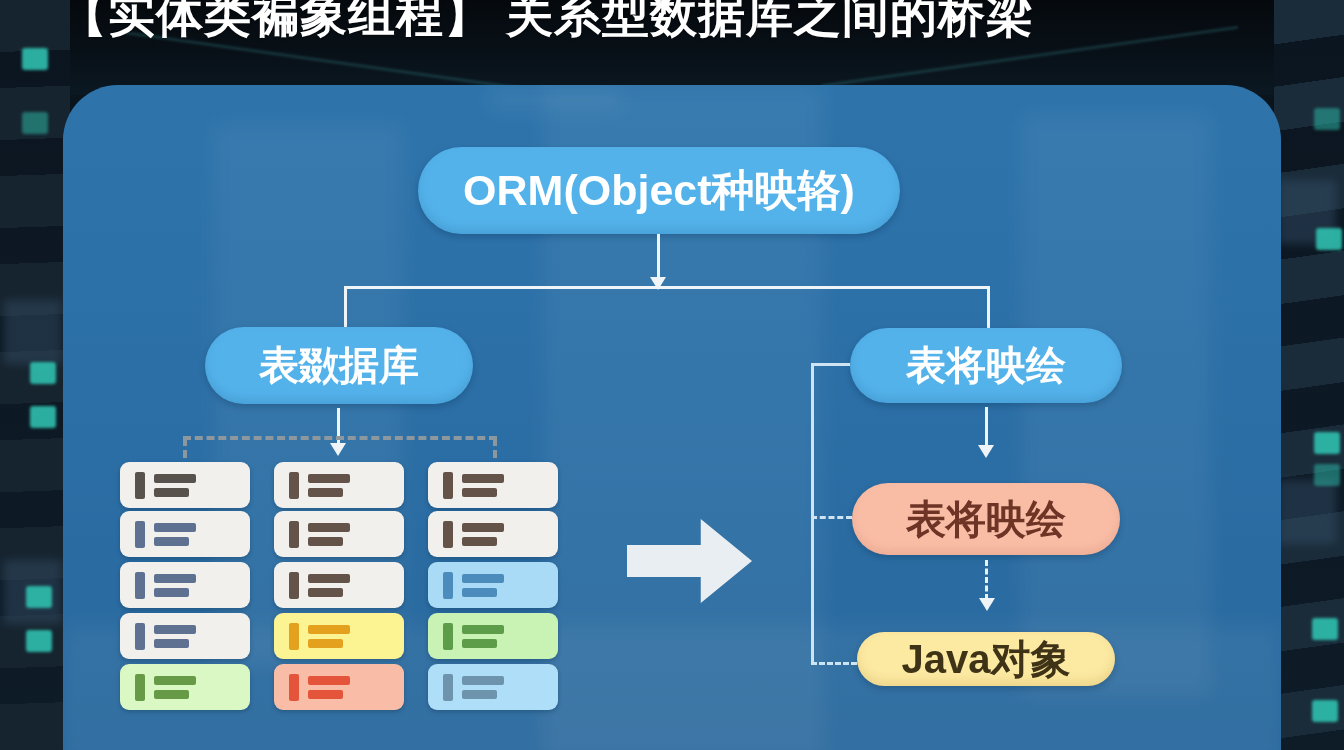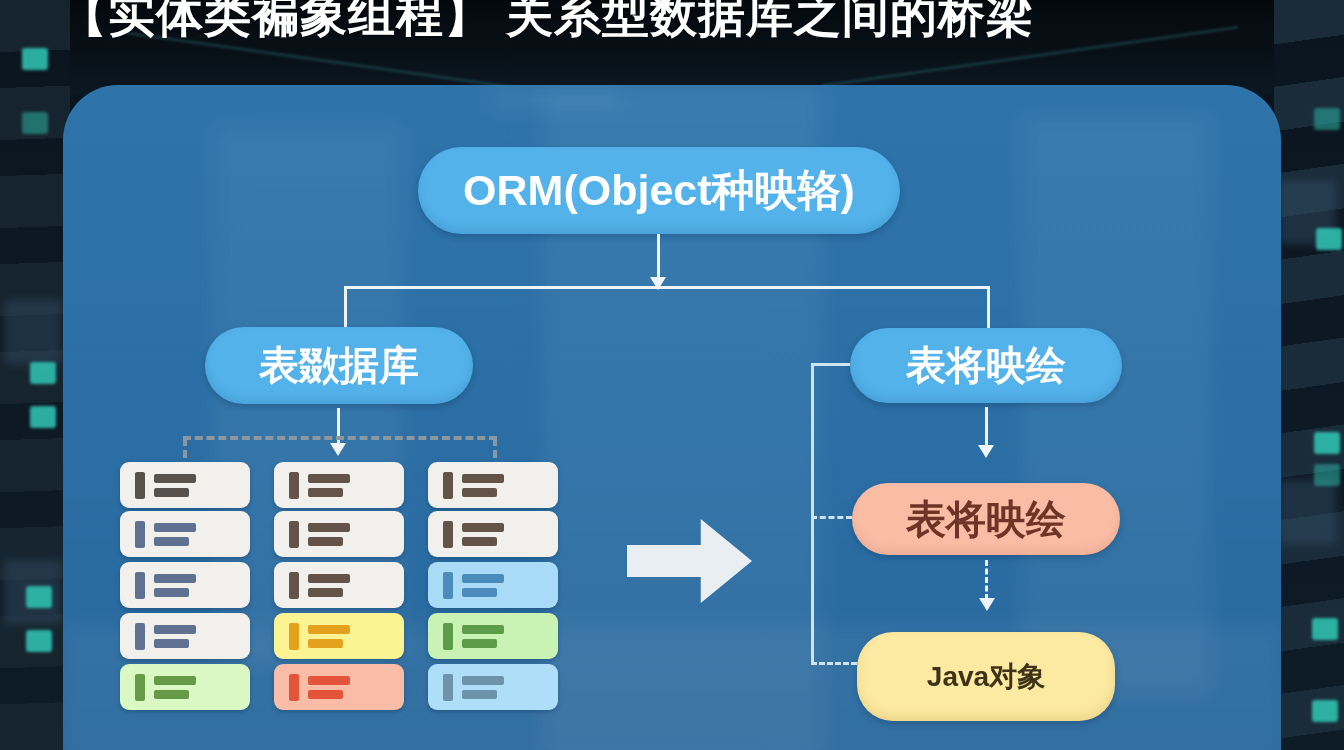--- a/index.html
+++ b/index.html
@@ -66,21 +66,21 @@
     position:absolute;display:flex;align-items:center;justify-content:center;
     font-weight:700;white-space:nowrap;
     box-shadow:0 3px 6px rgba(8,40,70,.25), inset 0 -5px 10px rgba(20,90,140,.18);
   }
   .pill.blue{background:#54b2ea;color:#ffffff;}
   .node-orm{left:418px;top:147px;width:482px;height:87px;border-radius:44px;font-size:43px;}
   .node-left{left:205px;top:327px;width:268px;height:77px;border-radius:39px;font-size:40px;}
   .node-rmap{left:850px;top:328px;width:272px;height:75px;border-radius:38px;font-size:40px;}
   .node-db{left:852px;top:483px;width:268px;height:72px;border-radius:36px;font-size:40px;
     background:#f9bda6;color:#6e3526;box-shadow:0 3px 6px rgba(8,40,70,.25), inset 0 -5px 10px rgba(180,90,60,.15);}
-  .node-java{left:857px;top:632px;width:258px;height:89px;border-radius:36px;font-size:28px;
+  .node-java{left:857px;top:632px;width:258px;height:54px;border-radius:36px;font-size:40px;
     background:#fce9a2;color:#3e3317;box-shadow:0 3px 6px rgba(8,40,70,.25), inset 0 -5px 10px rgba(170,130,40,.18);}
   
   .cline{position:absolute;background:#eef4f7;}
   .tri-down{
     position:absolute;width:0;height:0;
     border-left:8px solid transparent;border-right:8px solid transparent;
     border-top:13px solid #eef4f7;
   }
   .dash-h{position:absolute;border-top:4px dashed #8d979e;}
   .dash-v{position:absolute;border-left:4px dashed #8d979e;}

